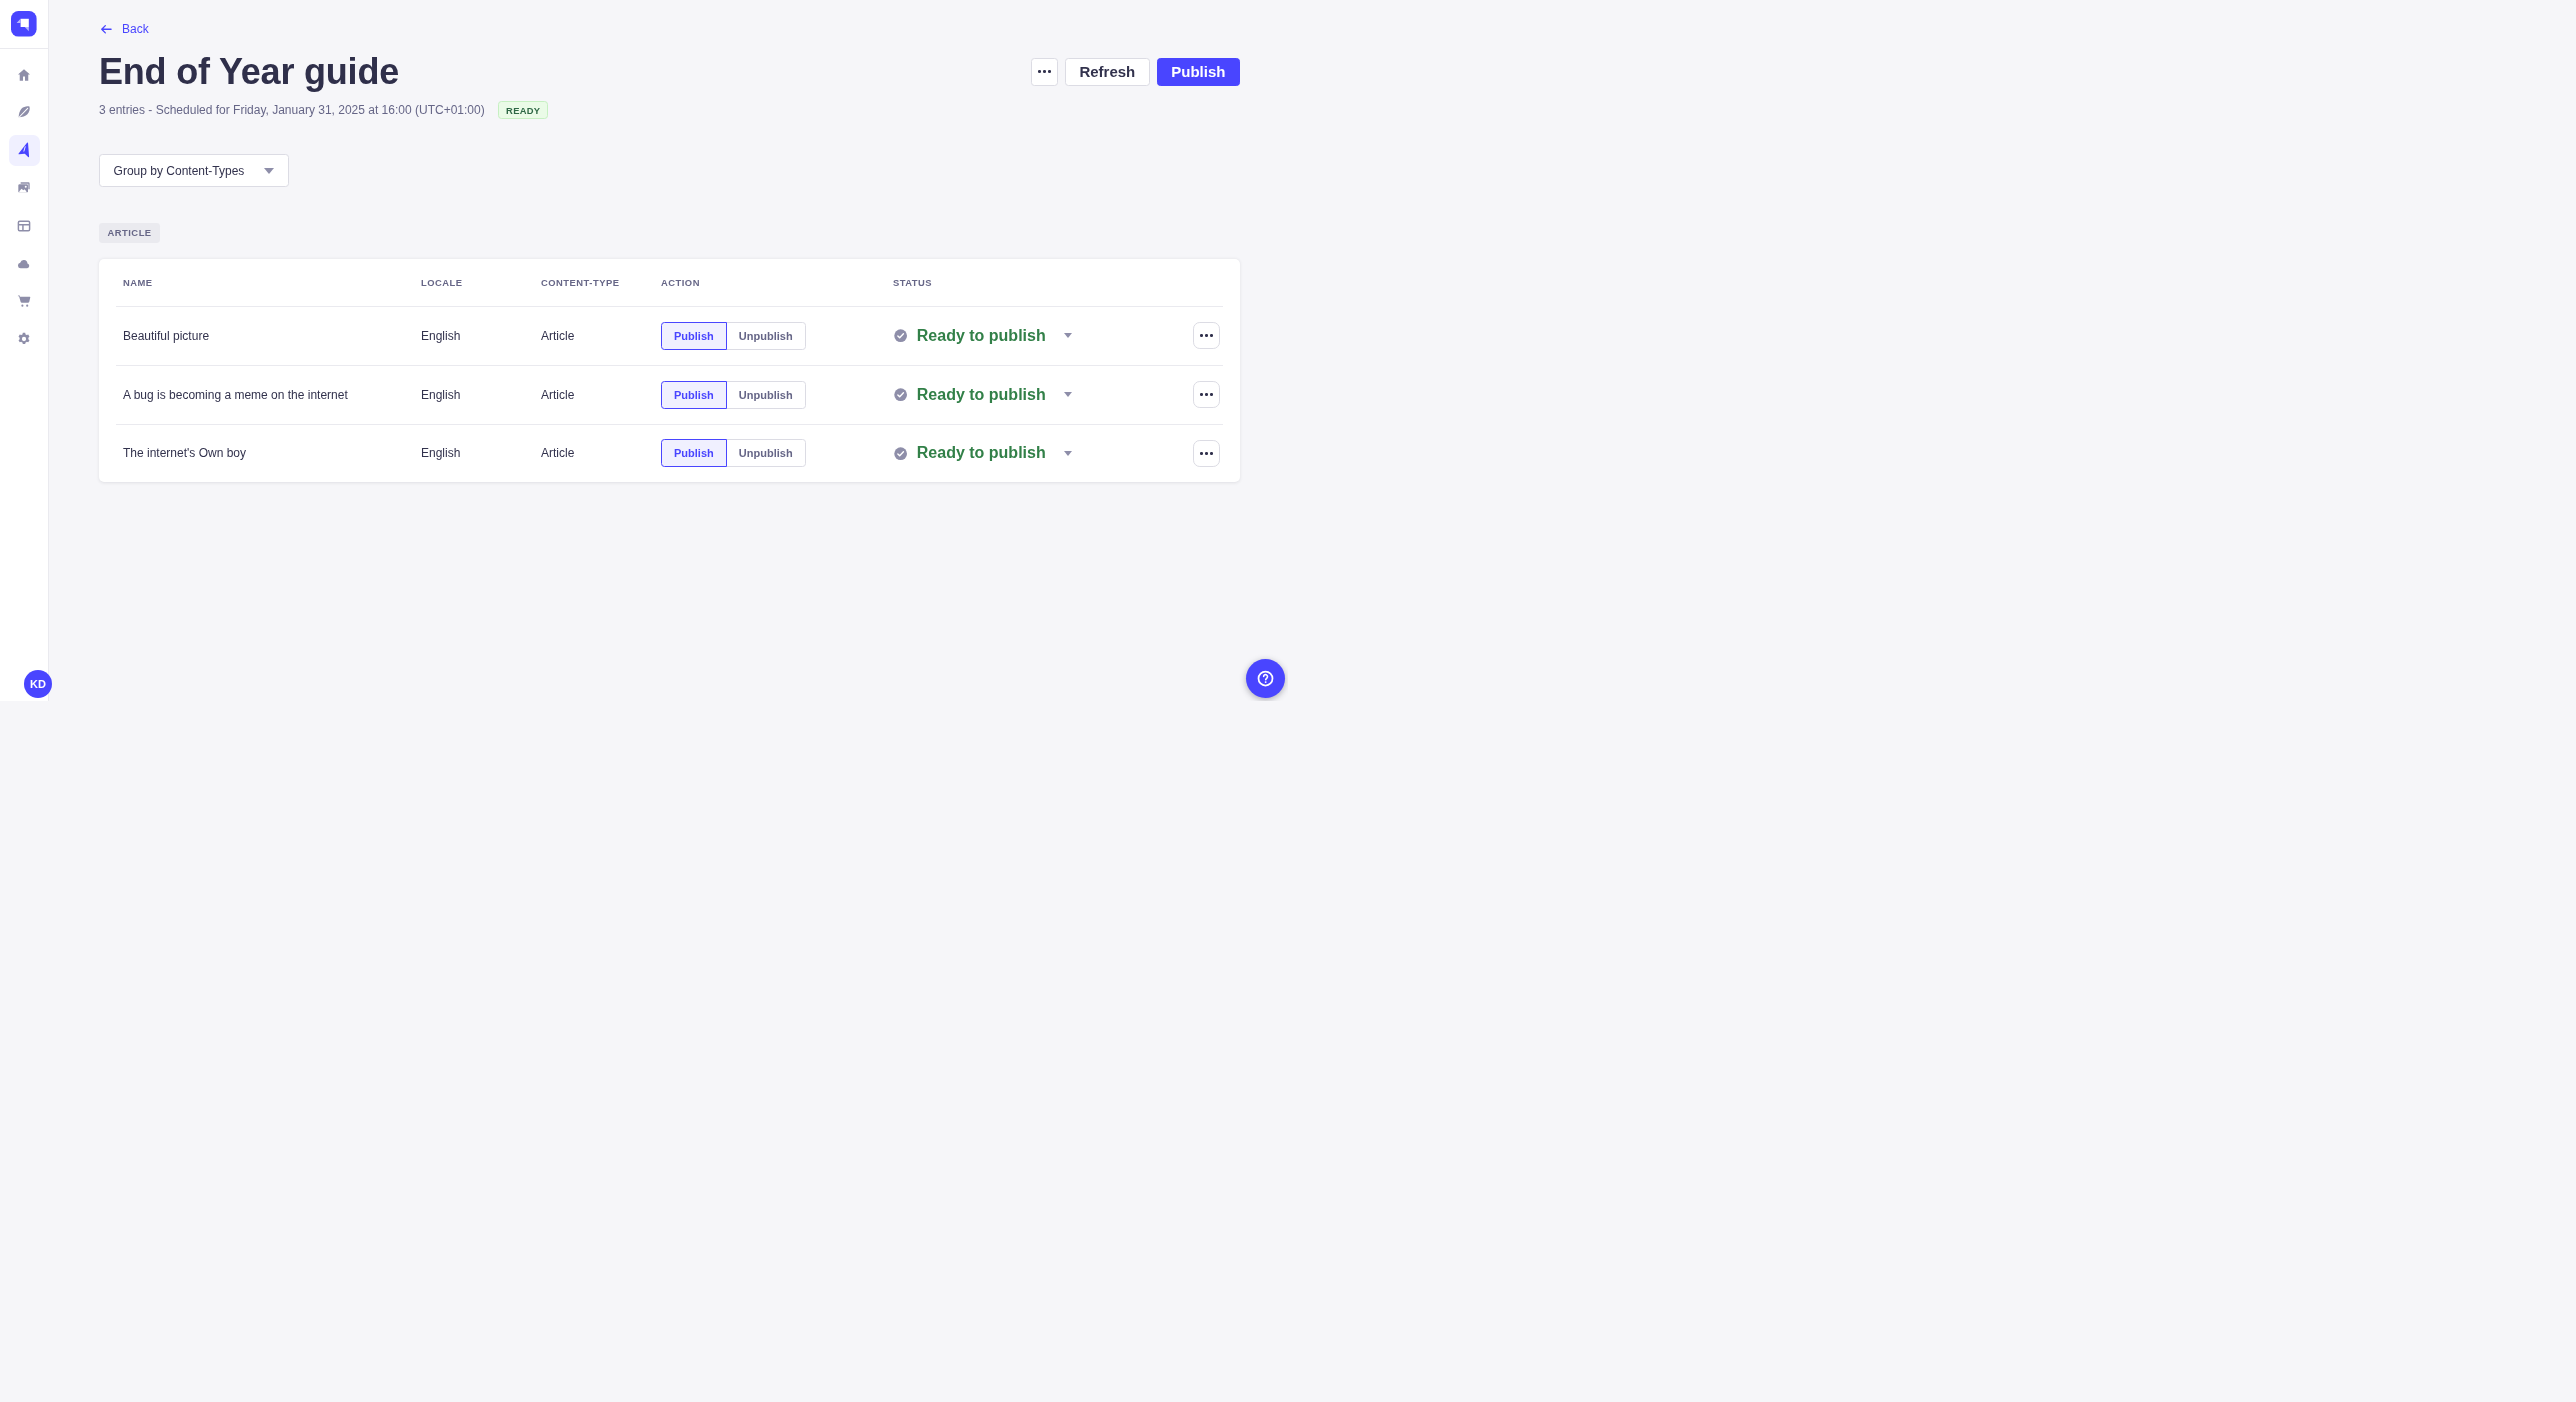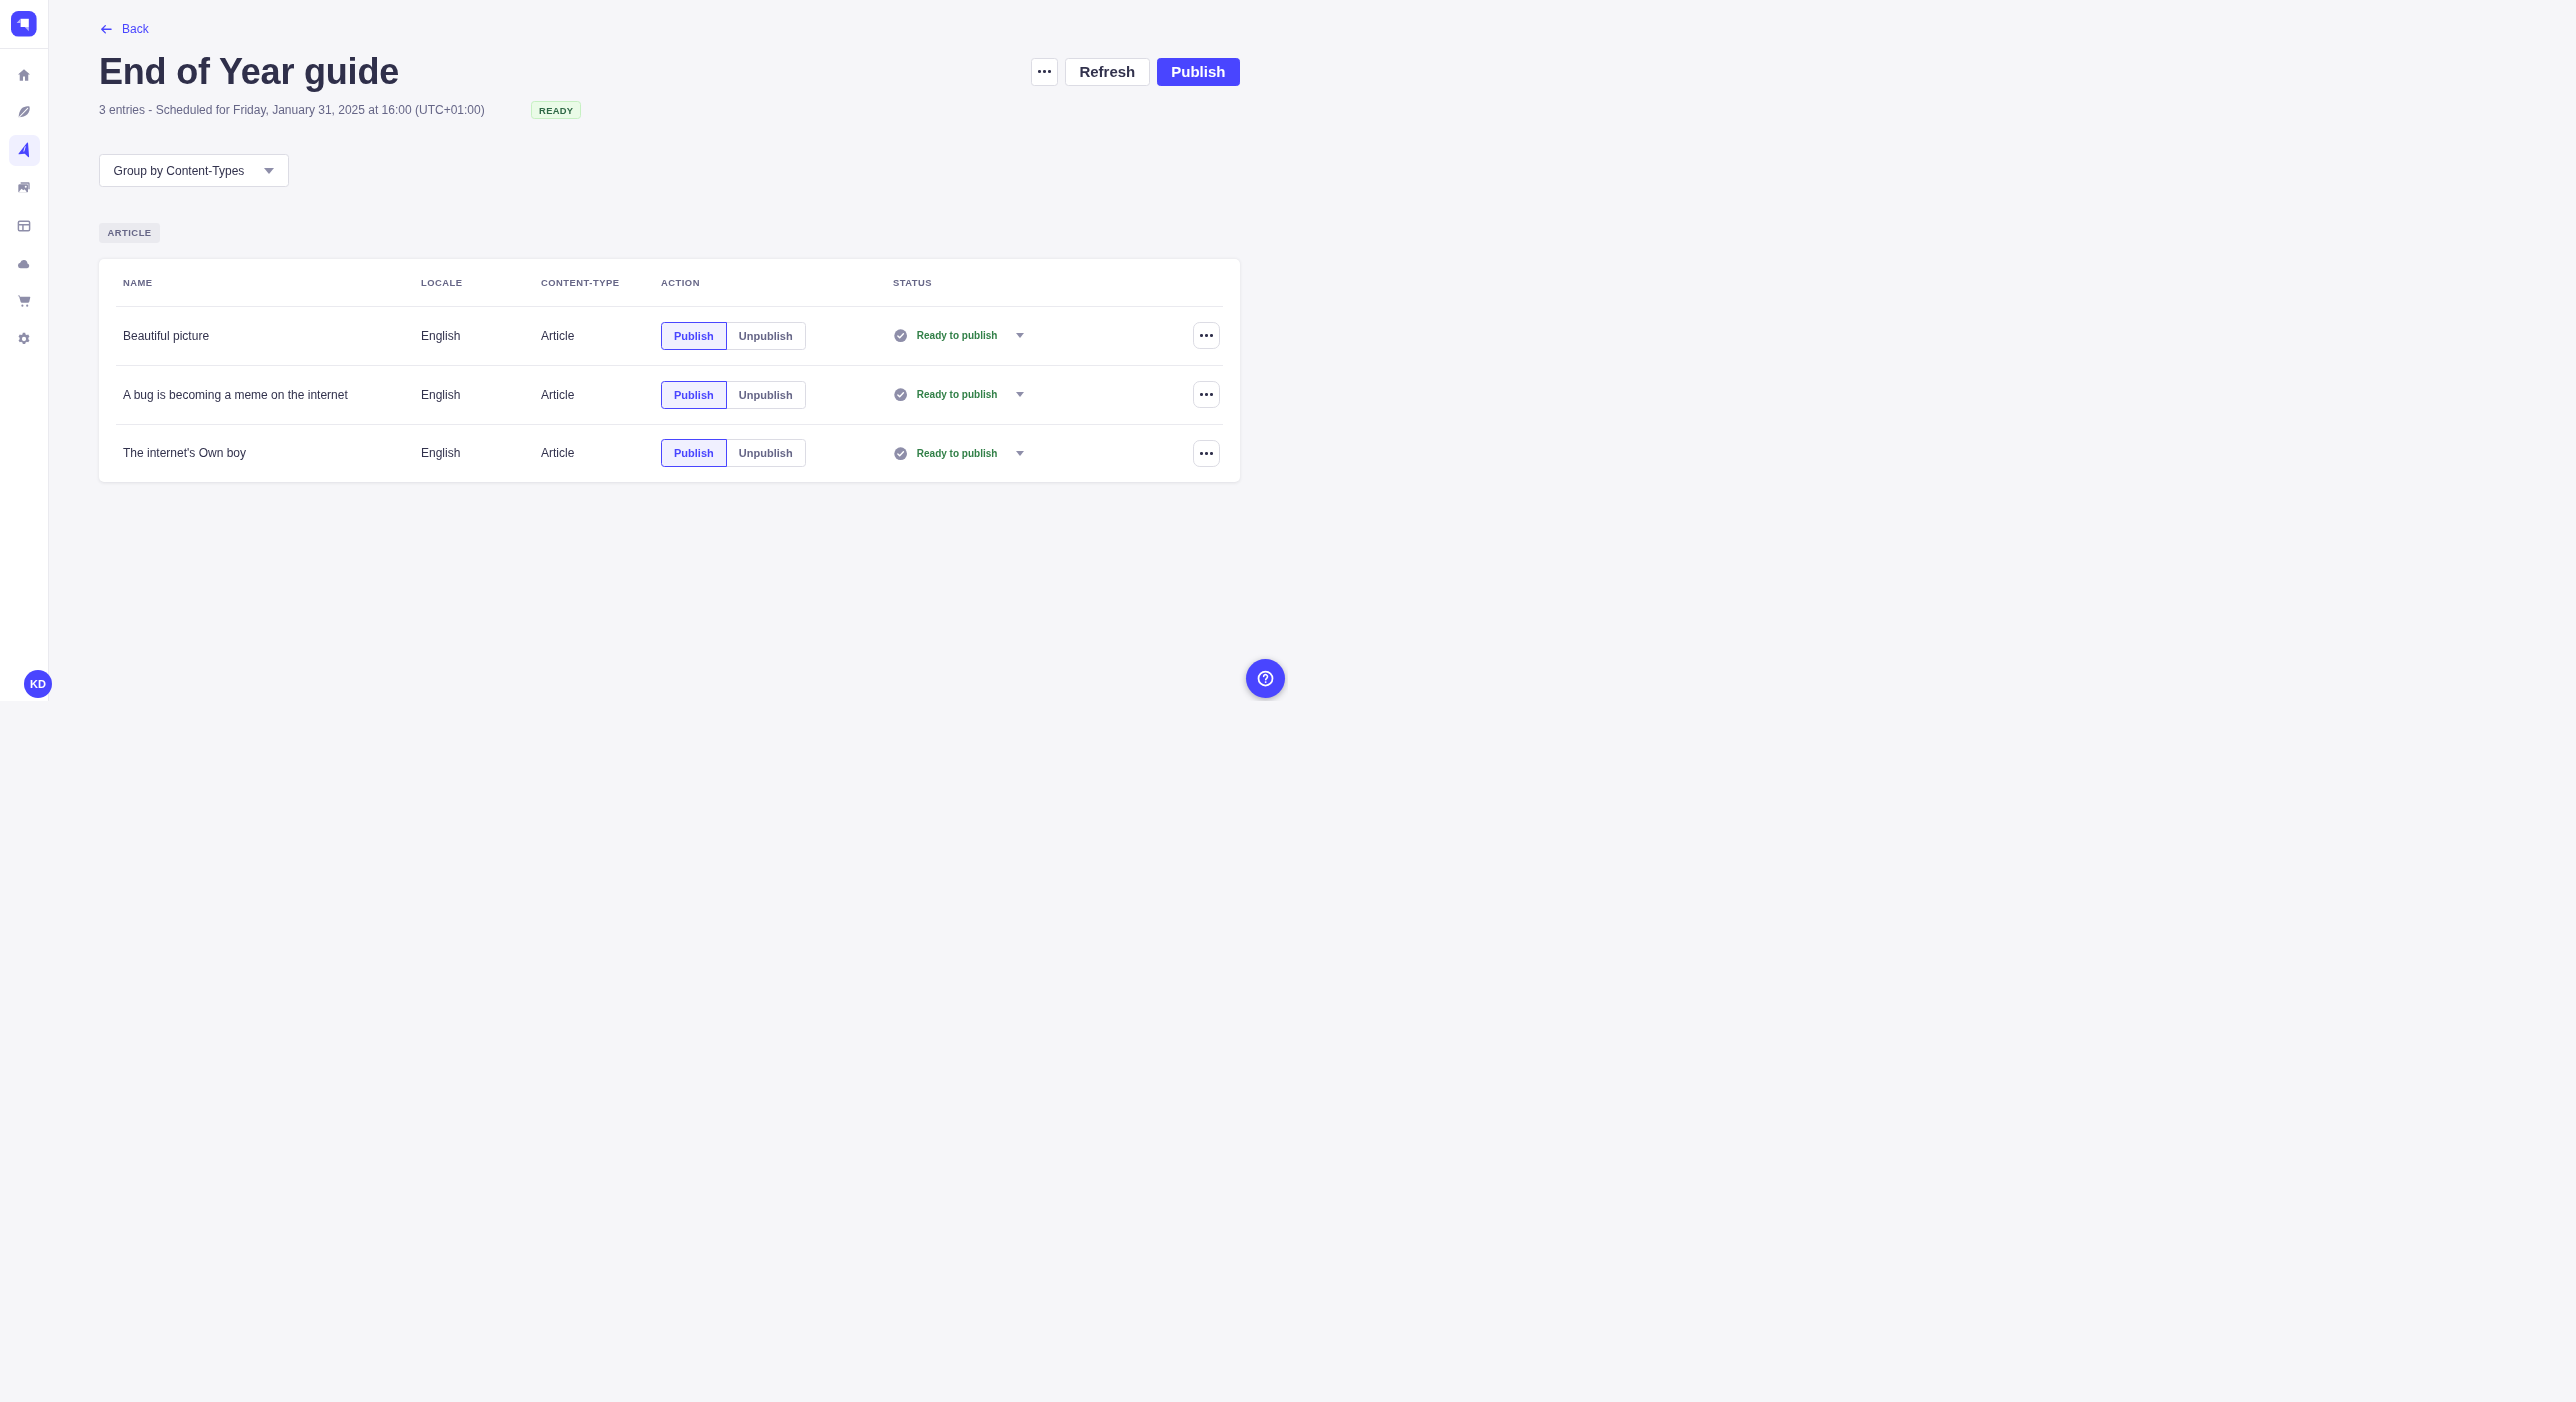--- a/index.html
+++ b/index.html
@@ -40,21 +40,21 @@
   .btn.text { padding:0 13.6px; }
   .btn.primary { background:#4945ff; border-color:#4945ff; color:#fff; }
 
   .dotrow { display:inline-flex; gap:2.6px; align-items:center; }
   .dotrow i { width:2.6px; height:2.6px; border-radius:50%; background:#32324d; }
 
   .subtitle-row { margin-top:8.5px; display:flex; align-items:center; gap:13.6px; }
   .subtitle { font-size:12px; color:#666687; }
   .ready-badge { display:inline-block; padding:2.6px 6.8px; border-radius:3.4px;
                  background:#eafbe7; border:0.9px solid #c6f0c2; color:#2f6846;
-                 font-size:9.4px; font-weight:bold; letter-spacing:0.3px;margin-left:33px; }
+                 font-size:9.4px; font-weight:bold; letter-spacing:0.3px; }
 
   .toolbar { margin-top:35px; }
   .groupby { width:190px; height:33px; padding:0 13.6px; background:#fff;
              border:0.9px solid #dcdce4; border-radius:3.4px; display:flex;
              align-items:center; justify-content:space-between; font-family:inherit;
              font-size:12px; color:#32324d; cursor:pointer; }
   .caret-down { width:0; height:0; border-left:5.1px solid transparent;
                 border-right:5.1px solid transparent; border-top:6px solid #8e8ea9; }
 
   .group-badge { margin-top:36px; display:inline-block; padding:4.3px 8.5px;
@@ -73,21 +73,21 @@
 
   .segmented { display:inline-flex; }
   .seg { height:28px; padding:0 12px; font-family:inherit; font-size:11px; font-weight:600;
          background:#fff; border:0.9px solid #dcdce4; color:#666687; cursor:pointer; }
   .seg.selected { background:#f0f0ff; border-color:#4945ff; color:#4945ff;
                   border-radius:3.4px 0 0 3.4px; position:relative; z-index:1; }
   .seg.unselected { border-radius:0 3.4px 3.4px 0; margin-left:-0.9px; }
 
   .status-cell { display:flex; align-items:center; gap:8.5px; cursor:pointer; }
   .status-cell svg { width:15.3px; height:15.3px; flex:none; }
-  .status-text { font-size:10px; font-weight:bold; color:#328048; }
+  .status-text { font-size:16px; font-weight:bold; color:#328048; }
   .status-cell .caret-down { margin-left:10.2px; border-left-width:4.3px;
                              border-right-width:4.3px; border-top-width:5.1px; }
 
   .menu-cell { display:flex; justify-content:flex-end; }
   .row-menu-btn { width:26.4px; height:26.4px; border:0.9px solid #dcdce4; border-radius:6.8px;
                   background:#fff; display:flex; align-items:center; justify-content:center;
                   cursor:pointer; }
 
   
   .fab { position:absolute; right:3.4px; bottom:3.4px; width:39px; height:39px;

